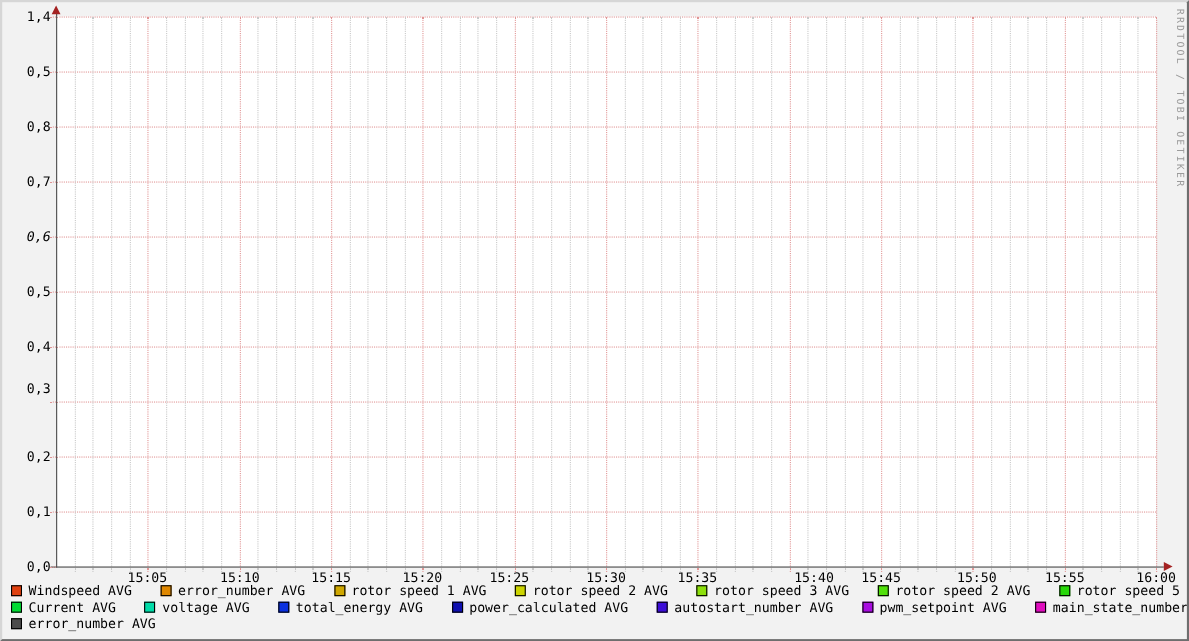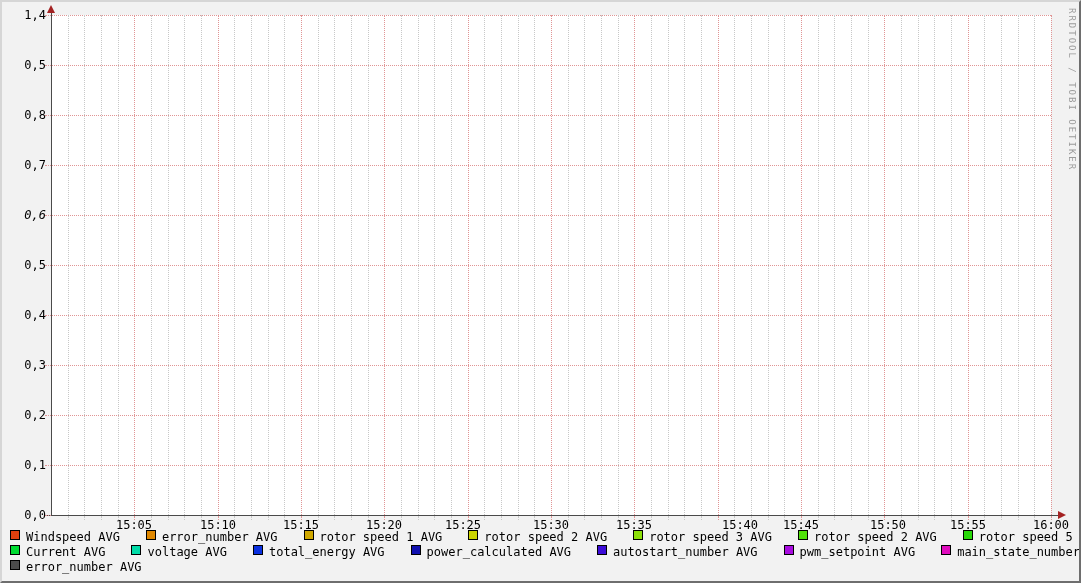--- a/index.html
+++ b/index.html
@@ -25,21 +25,21 @@
   .ytick { position:absolute; left:43px; width:6px; height:0; border-top:1px dotted var(--majorgrid); }
   .xtick { position:absolute; height:4px; width:0; top:514px; }
   .xtick.major { border-left:1px dotted var(--majorgrid); }
   .xtick.minor { border-left:1px dotted var(--minorgrid); }
   .ylabel { position:absolute; left:8px; width:36px; text-align:right;
     font-size:12px; line-height:14px; color:#000; }
   .xlabel { position:absolute; width:44px; text-align:center; top:516px;
     font-size:12px; line-height:14px; color:#000; }
   .legend { position:absolute; left:8px; top:528px; }
   .legend-row { display:flex; align-items:center; height:14px; margin-bottom:1px; }
-  .legend-item { display:inline-flex; margin-right:26px;
+  .legend-item { display:inline-flex; align-items:center; margin-right:26px;
     font-size:12px; line-height:14px; color:#000; white-space:pre; }
   .swatch { width:10px; height:10px; border:1px solid #000; margin-right:6px; flex:none; }
   .watermark { position:absolute; top:6px; right:2px; writing-mode:vertical-rl;
     font-size:9px; letter-spacing:2px; color:#9B9B9B; }
 </style>
 </head>
 <body>
 
 <div class="canvas" style="--majorgrid: #E09595; --minorgrid: #C8C8C8; --axis: #4A4A4A; --arrow: #A42222;">
   <div class="plot">
@@ -150,21 +150,21 @@
     <div class="ylabel" style="top: 106px;">0,8</div>
     <div class="ytick" style="top: 163px;"></div>
     <div class="ylabel" style="top: 156px;">0,7</div>
     <div class="ytick" style="top: 213px;"></div>
     <div class="ylabel" style="top: 206px; font-style: italic;">0,6</div>
     <div class="ytick" style="top: 263px;"></div>
     <div class="ylabel" style="top: 256px;">0,5</div>
     <div class="ytick" style="top: 313px;"></div>
     <div class="ylabel" style="top: 306px;">0,4</div>
     <div class="ytick" style="top: 363px;"></div>
-    <div class="ylabel" style="top: 356px;">0,3</div>
+    <div class="ylabel" style="top: 344px;">0,3</div>
     <div class="ytick" style="top: 413px;"></div>
     <div class="ylabel" style="top: 406px;">0,2</div>
     <div class="ytick" style="top: 463px;"></div>
     <div class="ylabel" style="top: 456px;">0,1</div>
     <div class="ytick" style="top: 513px;"></div>
     <div class="ylabel" style="top: 506px;">0,0</div>
     <div class="xtick major" style="left: 132px;"></div>
     <div class="xlabel" style="left: 110px;">15:05</div>
     <div class="xtick major" style="left: 216px;"></div>
     <div class="xlabel" style="left: 194px;">15:10</div>

